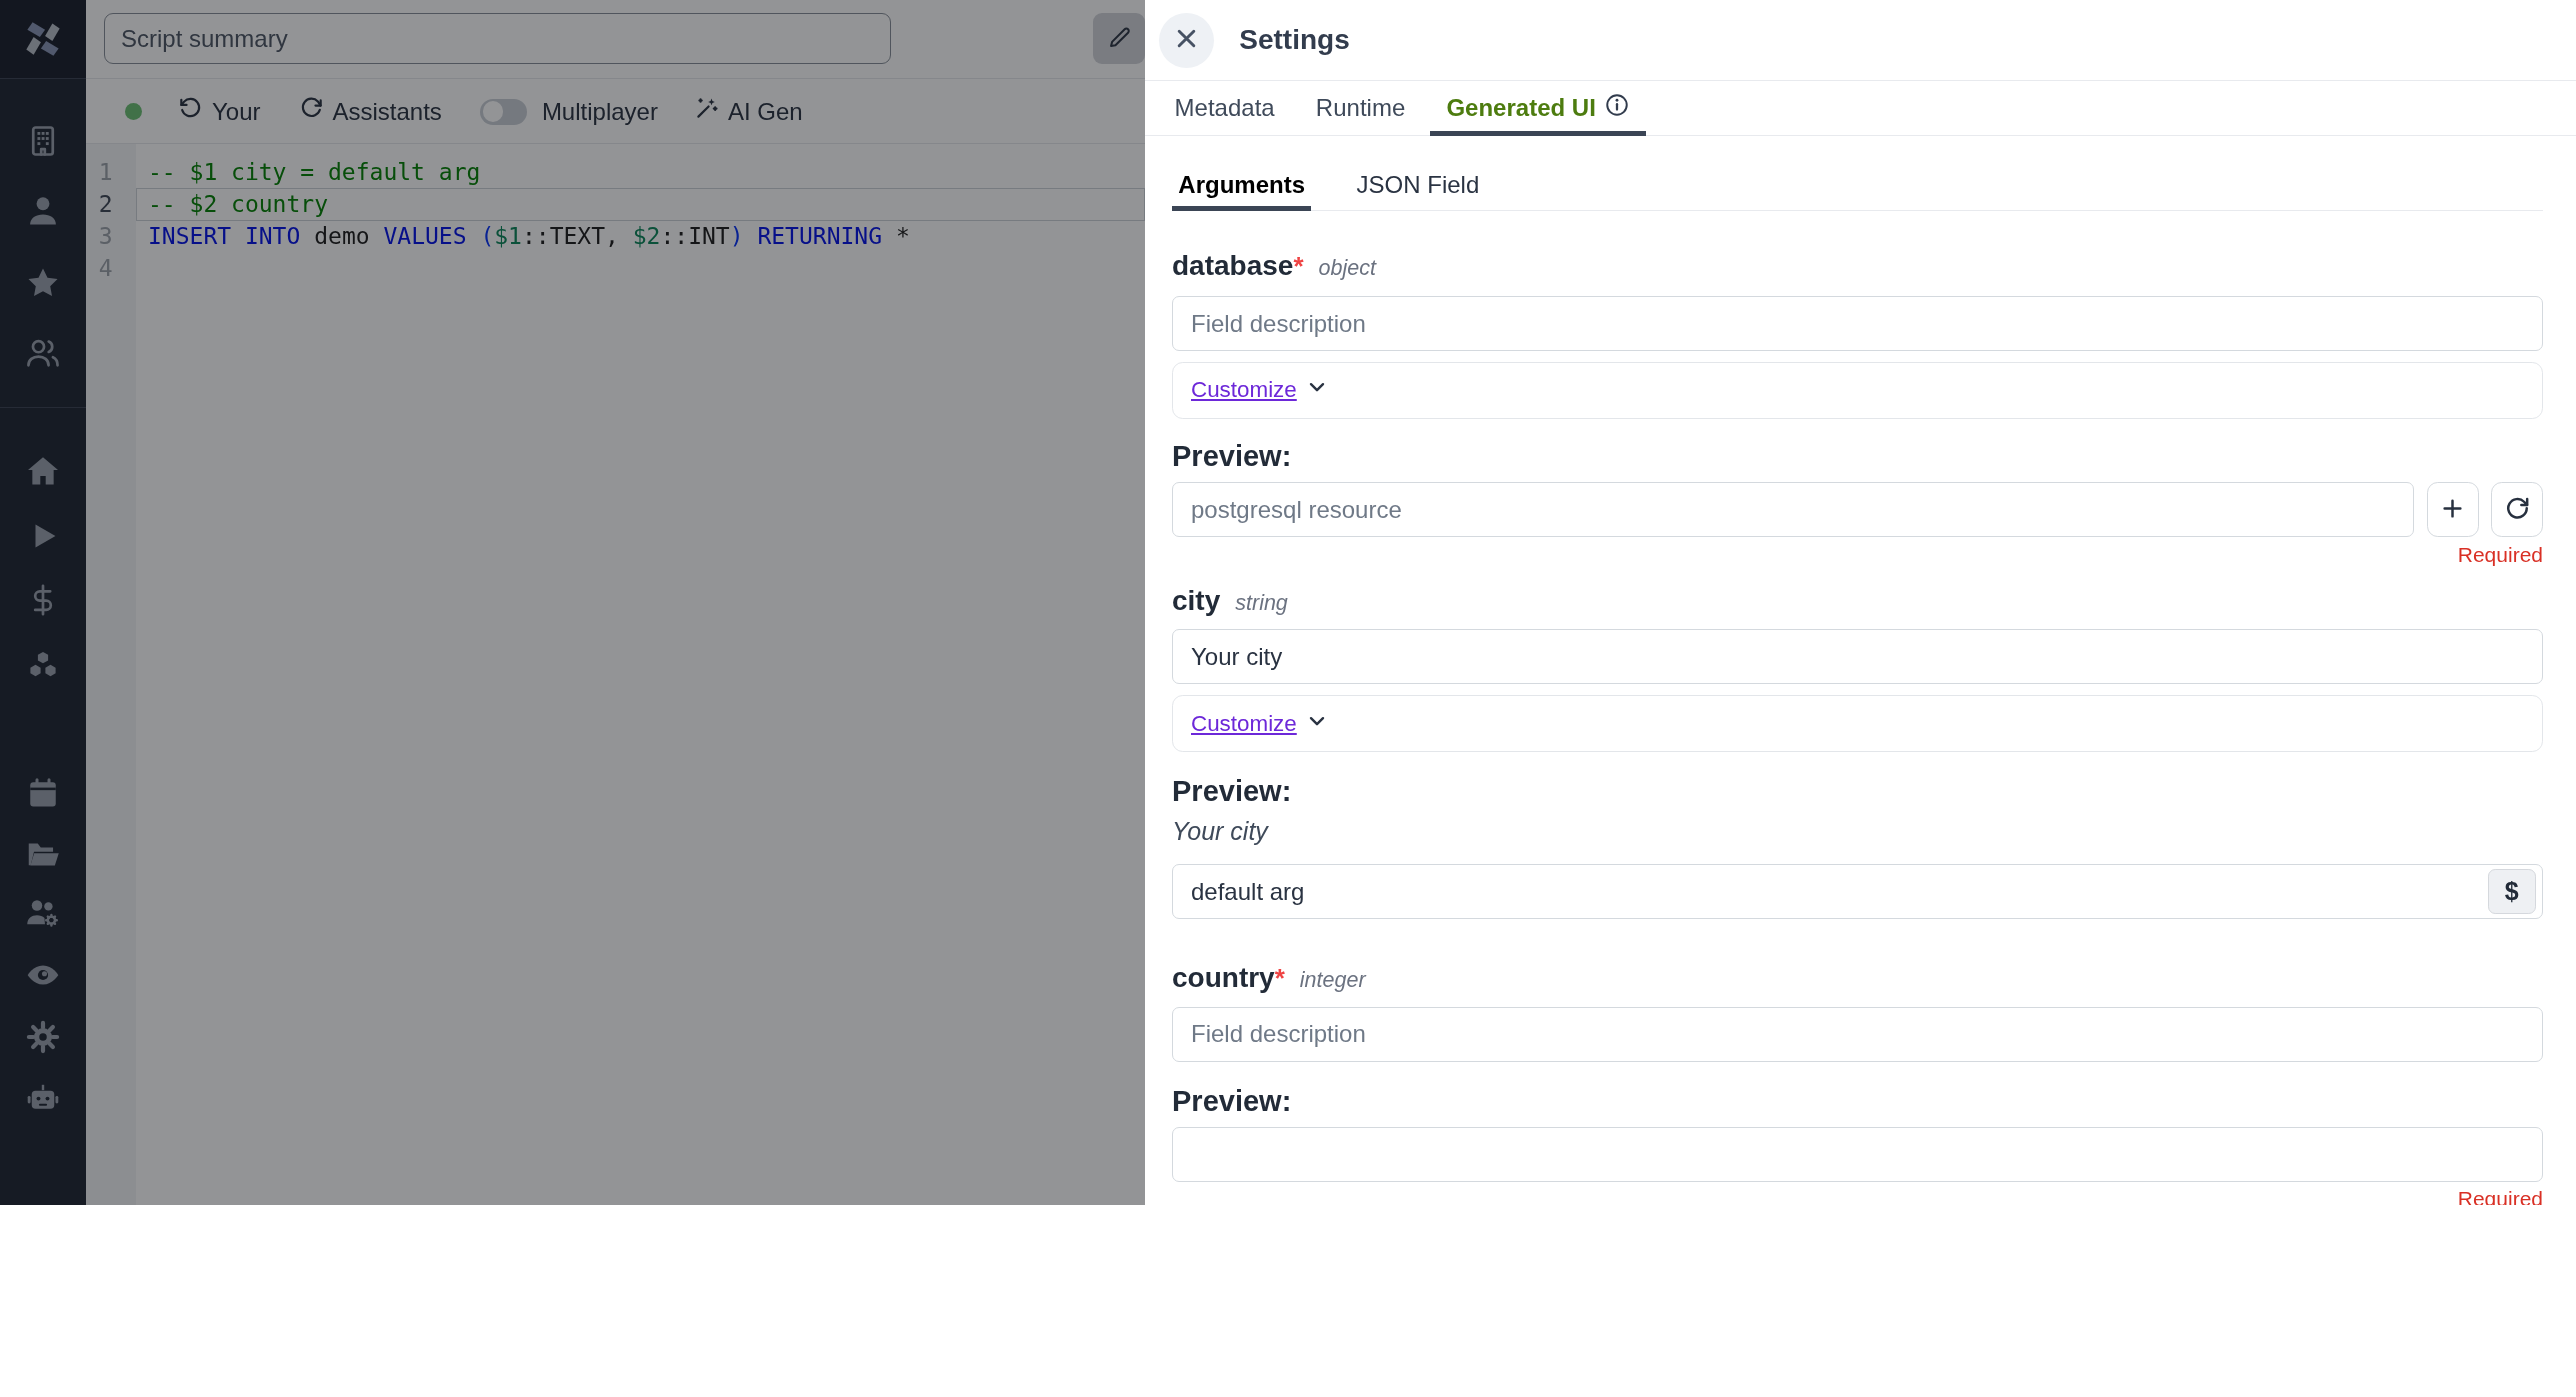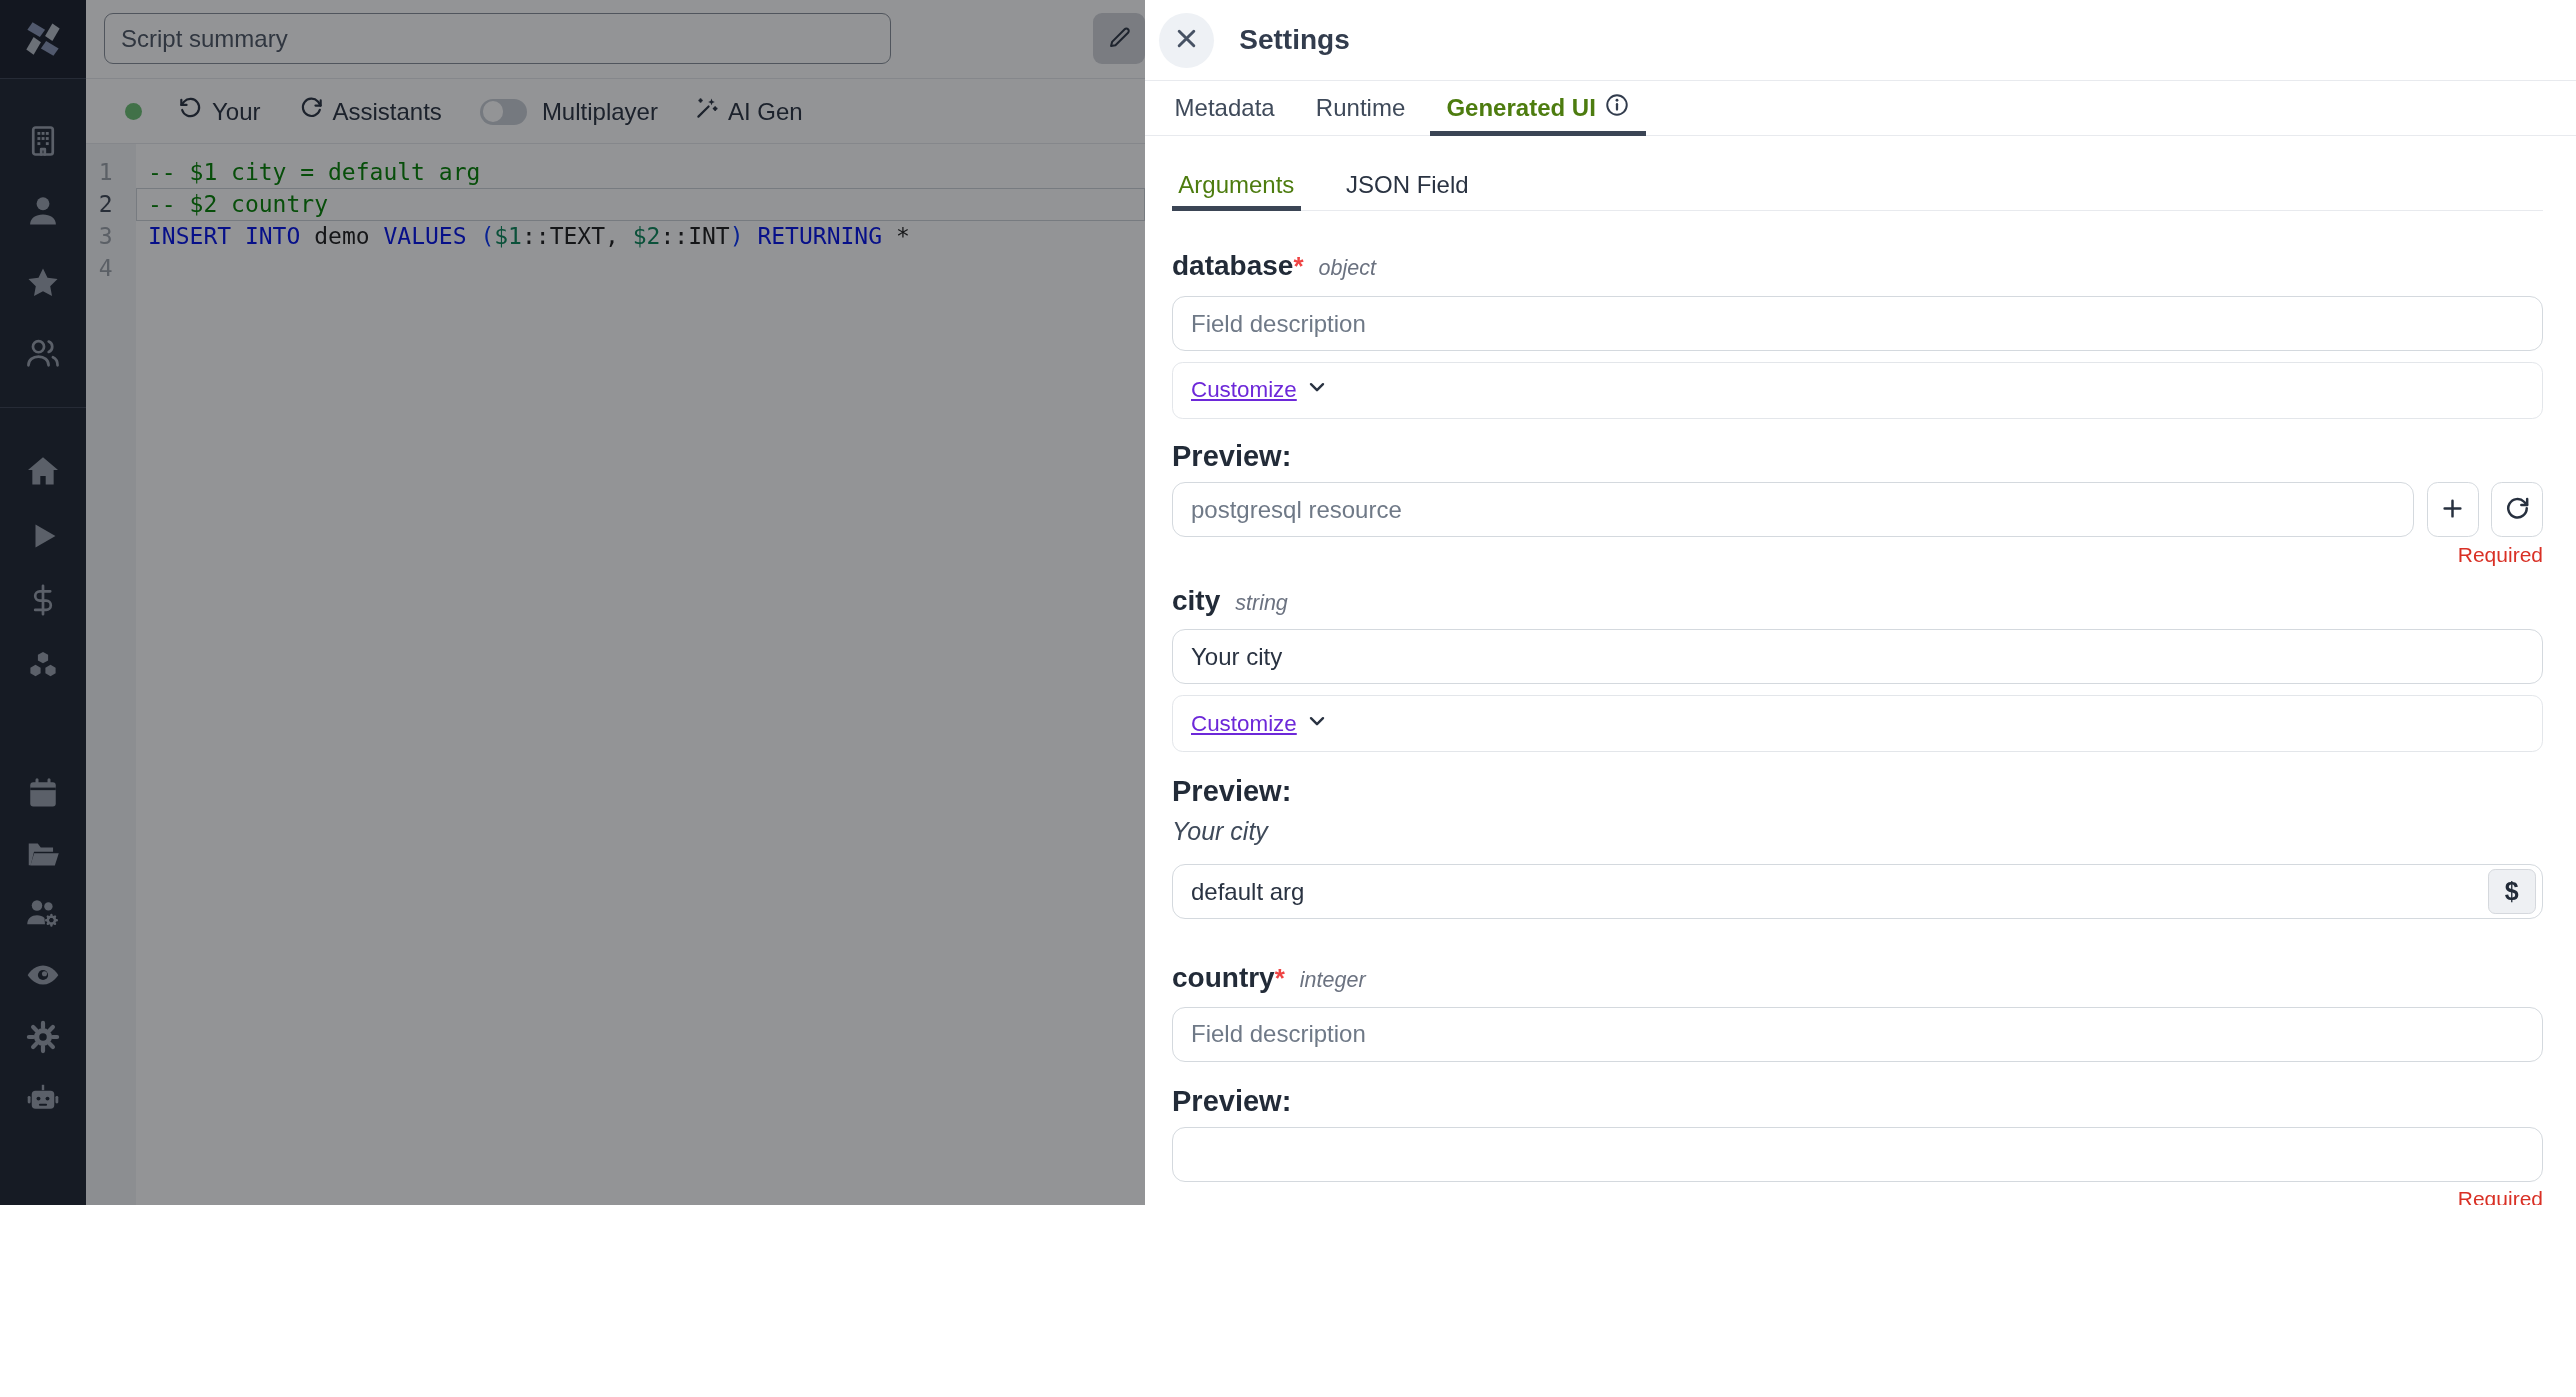--- a/index.html
+++ b/index.html
@@ -64,29 +64,29 @@
   .tabs{display:flex;height:55px;border-bottom:0.9px solid #e8eaee;padding-left:9px}
   .tab{display:flex;align-items:center;gap:8px;padding:0 20.6px;font-size:24px;color:#3f4a5a;position:relative;cursor:pointer;background:none;border:none;font-family:inherit}
   .tab.active{font-weight:700;color:#4d7c0f}
   .tab.active::after{content:"";position:absolute;left:4.5px;right:4.5px;bottom:-0.9px;height:4.5px;background:#3b4555}
   .tab svg{width:26px;height:26px;stroke:#323c4d;fill:none;stroke-width:1.8;stroke-linecap:round}
   .tab svg .f{fill:#323c4d;stroke:none}
 
   .content{padding:0 33px 0 27px}
   .subtabs{display:flex;margin-top:23px;border-bottom:0.9px solid #e8eaee;height:52px}
   .subtab{display:flex;align-items:center;font-size:24px;color:#2a3342;position:relative;padding:0 6.3px;margin-right:39px;cursor:pointer;background:none;border:none;font-family:inherit}
-  .subtab.active{font-weight:400;color:#4d7c0f}
+  .subtab.active{font-weight:700;color:#000000}
   .subtab.active::after{content:"";position:absolute;left:0;right:0;bottom:-0.9px;height:4.5px;background:#3b4555}
 
   .sec-head{display:flex;align-items:baseline}
   .sec-name{font-size:28px;font-weight:700;color:#222b38}
   .req-star{font-size:26px;font-weight:700;color:#ef4444}
   .sec-type{font-size:21.5px;font-style:italic;color:#6b7280;margin-left:15px}
 
-  .txt-input{width:100%;height:55px;border:1.8px solid #d4d9de;border-radius:13px;padding:0 18px;font-size:24px;color:#2a3342;background:#fff;outline:none;font-family:inherit}
+  .txt-input{width:100%;height:55px;border:1.8px solid #d4d9de;border-radius:7px;padding:0 18px;font-size:24px;color:#2a3342;background:#fff;outline:none;font-family:inherit}
   .txt-input::placeholder{color:#6f7987}
   .customize-box{height:57px;border:1.8px solid #e3e6ea;border-radius:10.7px;display:flex;align-items:center;padding:0 18px;margin-top:10.7px}
   .customize-link{font-size:22.4px;color:#6d28d9;text-decoration:underline;cursor:pointer;background:none;border:none;font-family:inherit;display:flex;align-items:center;gap:8px}
   .customize-link svg{width:24px;height:24px;stroke:#2a3342;fill:none;stroke-width:2.4;stroke-linecap:round;stroke-linejoin:round}
   .preview-label{font-size:29px;font-weight:700;color:#222b38}
   .prev-row{display:flex;gap:12.5px;margin-top:9px;align-items:stretch}
   .prev-row .txt-input{flex:1}
   .btn-sq{width:52px;height:55px;border:1.8px solid #d4d9de;border-radius:10.7px;background:#fff;display:flex;align-items:center;justify-content:center;cursor:pointer;flex:none}
   .btn-sq svg{width:27px;height:27px;stroke:#27303f;fill:none;stroke-width:2.2;stroke-linecap:round;stroke-linejoin:round}
   .required-msg{font-size:21px;color:#d93025;text-align:right;margin-top:5.4px}

